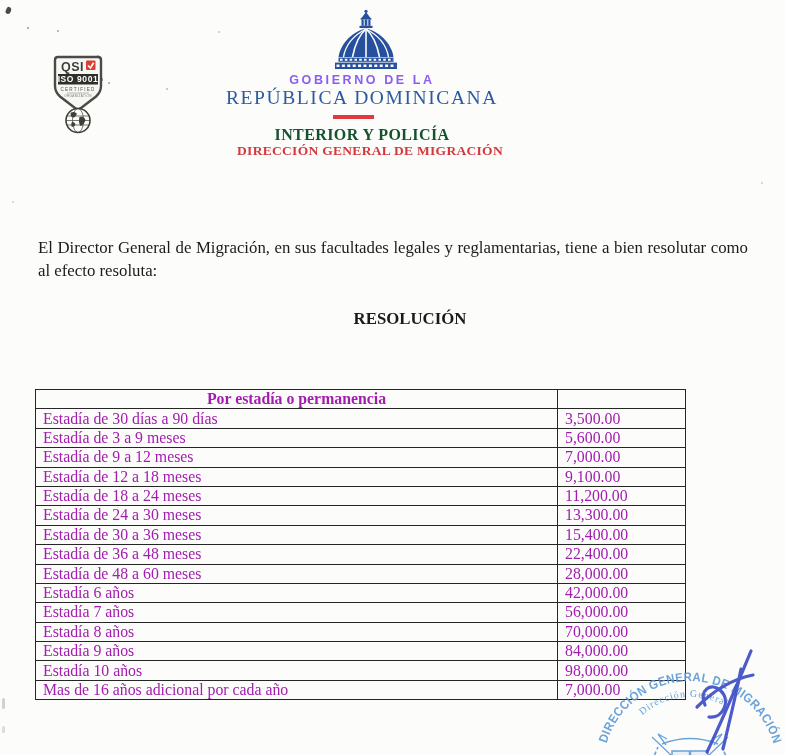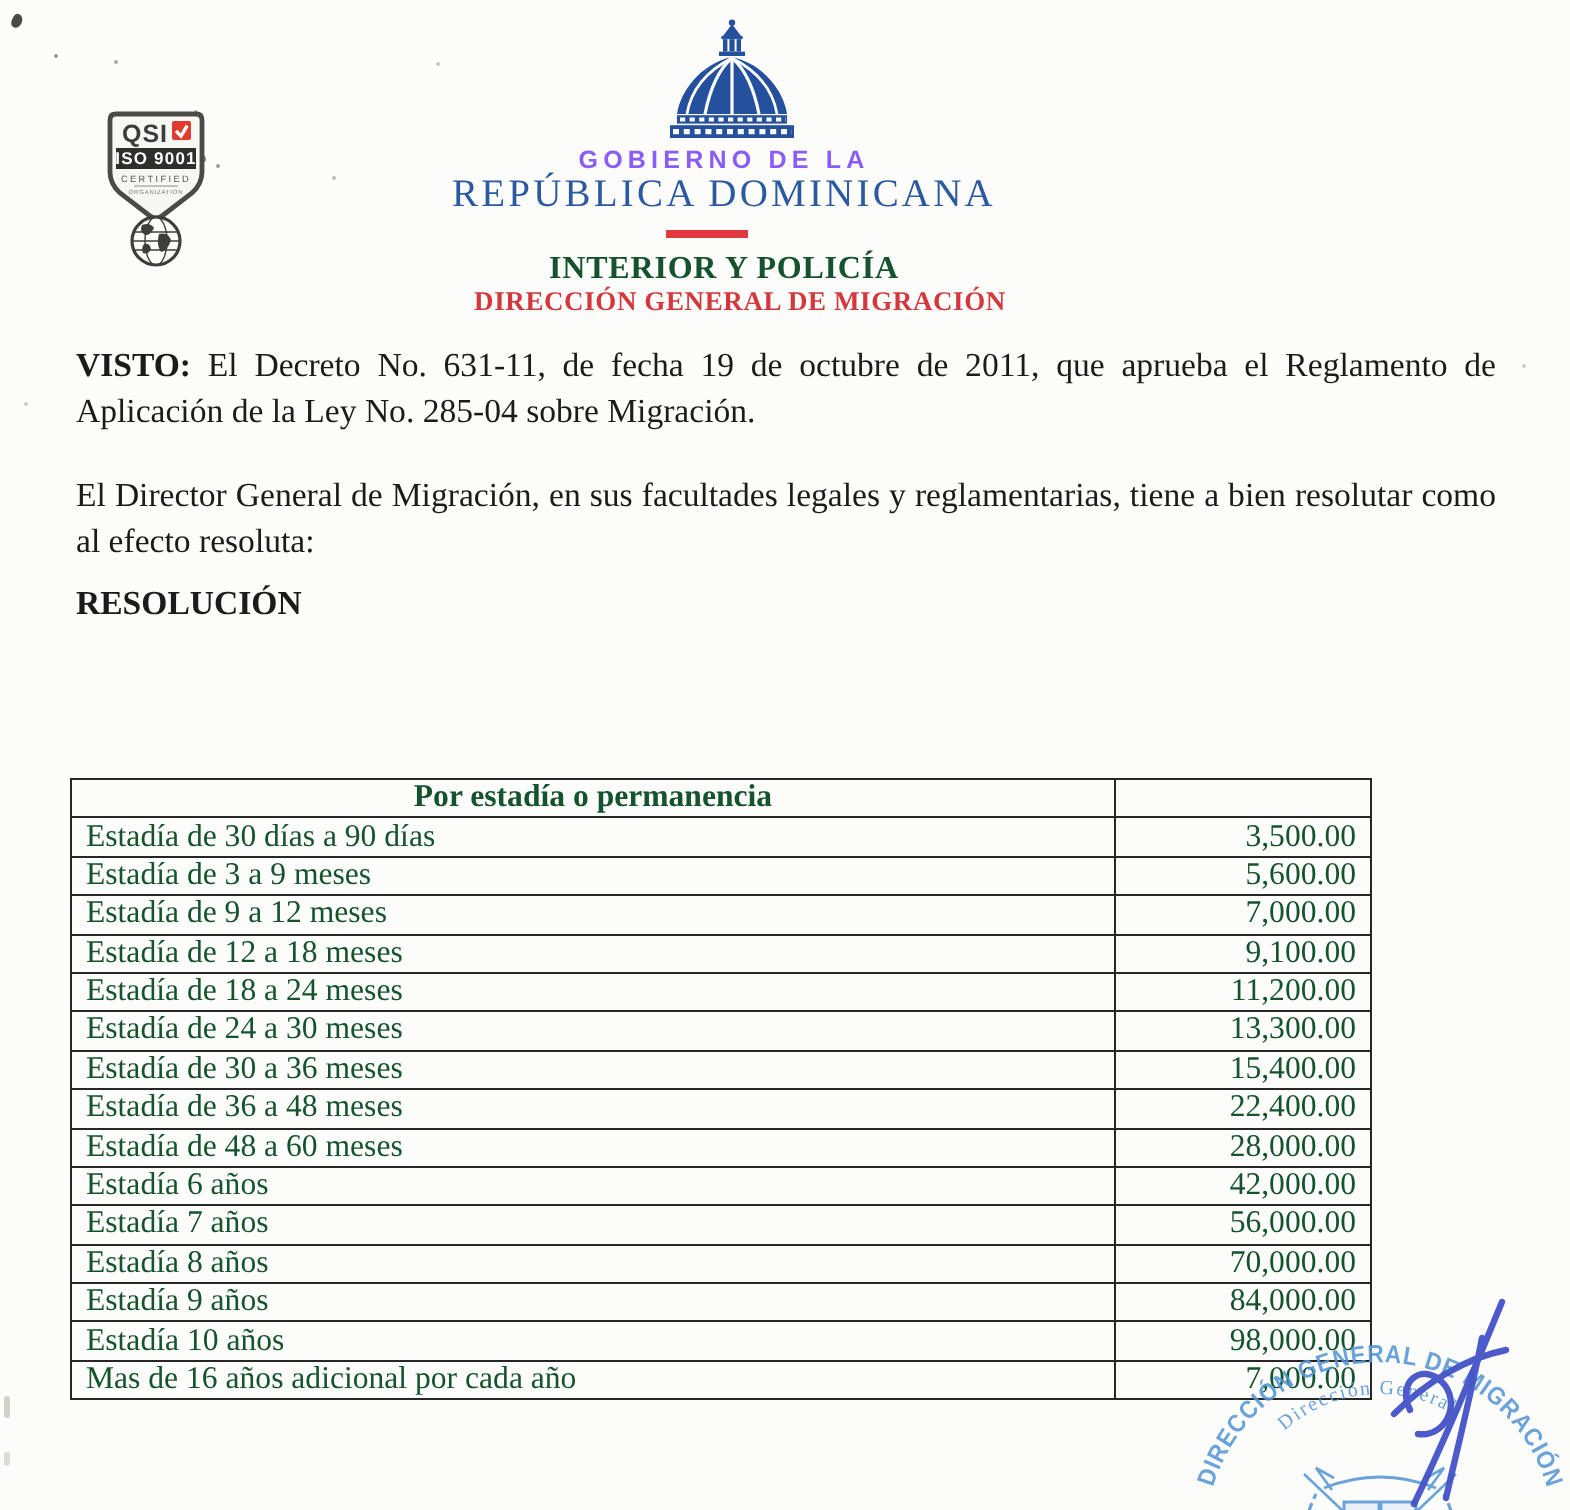--- a/index.html
+++ b/index.html
@@ -32,36 +32,36 @@
     position:absolute;left:0;top:143px;width:740px;
     font-size:13.5px;font-weight:bold;letter-spacing:0.3px;color:#d4373c;
   }
   .badge{position:absolute;left:52px;top:54px;}
 
   
   .bodycopy{position:absolute;left:38px;width:710px;text-align:justify;
     font-size:16.8px;line-height:23px;margin:0;}
   .p-visto{top:171px;}
   .p-director{top:236px;}
-  .h-resolucion{position:absolute;left:38px;top:292px;width:710px;
-    font-size:16.8px;font-weight:bold;margin:0;}
+  .h-resolucion{position:absolute;left:38px;top:292px;width:710px;text-align:center;
+    font-size:16.8px;font-weight:bold;margin:17px;}
   .p-articulo{top:328px;}
   .b{font-weight:bold;}
 
   
   .fee-table{
     position:absolute;left:35px;top:389px;width:651px;
-    border-collapse:collapse;font-size:15.8px;color:#14532d;
+    border-collapse:collapse;font-size:15.8px;color:#a21caf;
     table-layout:fixed;
   }
   .fee-table td{
     border:1.4px solid #262626;height:18.4px;line-height:1.02;
     padding:0 7px;overflow:hidden;white-space:nowrap;
   }
-  .fee-table td.amt{width:113px;text-align:right;}
+  .fee-table td.amt{width:113px;text-align:left;}
   .fee-table tr.hdr td.lab{font-weight:bold;text-align:center;}
 
   
   .stamp-wrap{position:absolute;left:555px;top:635px;width:230px;height:120px;}
 
   
   .speck{position:absolute;border-radius:50%;}
   .sp1{left:6px;top:7px;width:5px;height:7px;background:#4a4a46;border-radius:40% 60% 55% 45%;transform:rotate(24deg);}
   .sp2{left:27px;top:27px;width:2px;height:2px;background:#9a9a94;}
   .sp3{left:57px;top:30px;width:2px;height:2px;background:#a8a8a0;}
@@ -134,24 +134,20 @@
       <rect x="3" y="53.6" width="62" height="6.4" fill="#25509e"></rect>
       <line x1="4.5" y1="56.8" x2="64" y2="56.8" stroke="#fcfcfa" stroke-width="2.6" stroke-dasharray="3 2.4"></line>
     </svg>
     <div class="gov-line">GOBIERNO DE LA</div>
     <div class="country-line">REPÚBLICA DOMINICANA</div>
     <div class="red-rule"></div>
     <div class="ministry-line">INTERIOR Y POLICÍA</div>
     <div class="agency-line">DIRECCIÓN GENERAL DE MIGRACIÓN</div>
   </div>
 
-  <p class="bodycopy p-visto" style="position:absolute;">
-    <span class="b">VISTO:</span>
-    <span>El Decreto No. 631-11, de fecha 19 de octubre de 2011, que aprueba el Reglamento de Aplicación de la Ley No. 285-04 sobre Migración.</span>
-  </p>
 
   <p class="bodycopy p-director" style="position:absolute;">El Director General de Migración, en sus facultades legales y reglamentarias, tiene a bien resolutar como al efecto resoluta:</p>
 
   <div class="h-resolucion">RESOLUCIÓN</div>
 
 
   <table class="fee-table">
     <tbody>
       <tr class="hdr">
         <td class="lab">Por estadía o permanencia</td>

